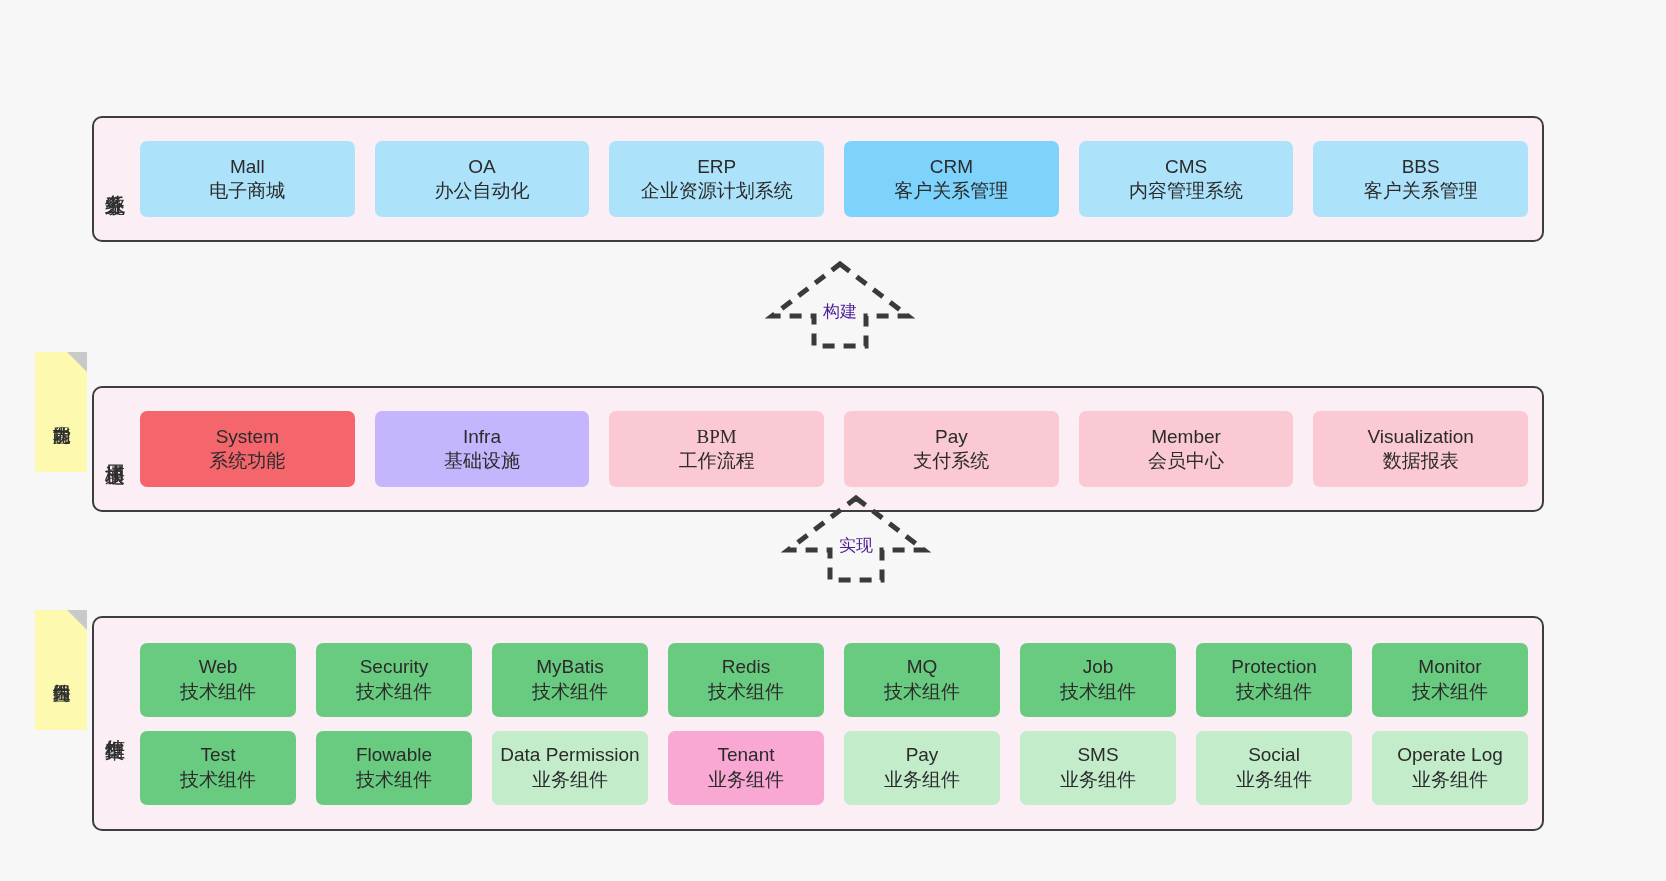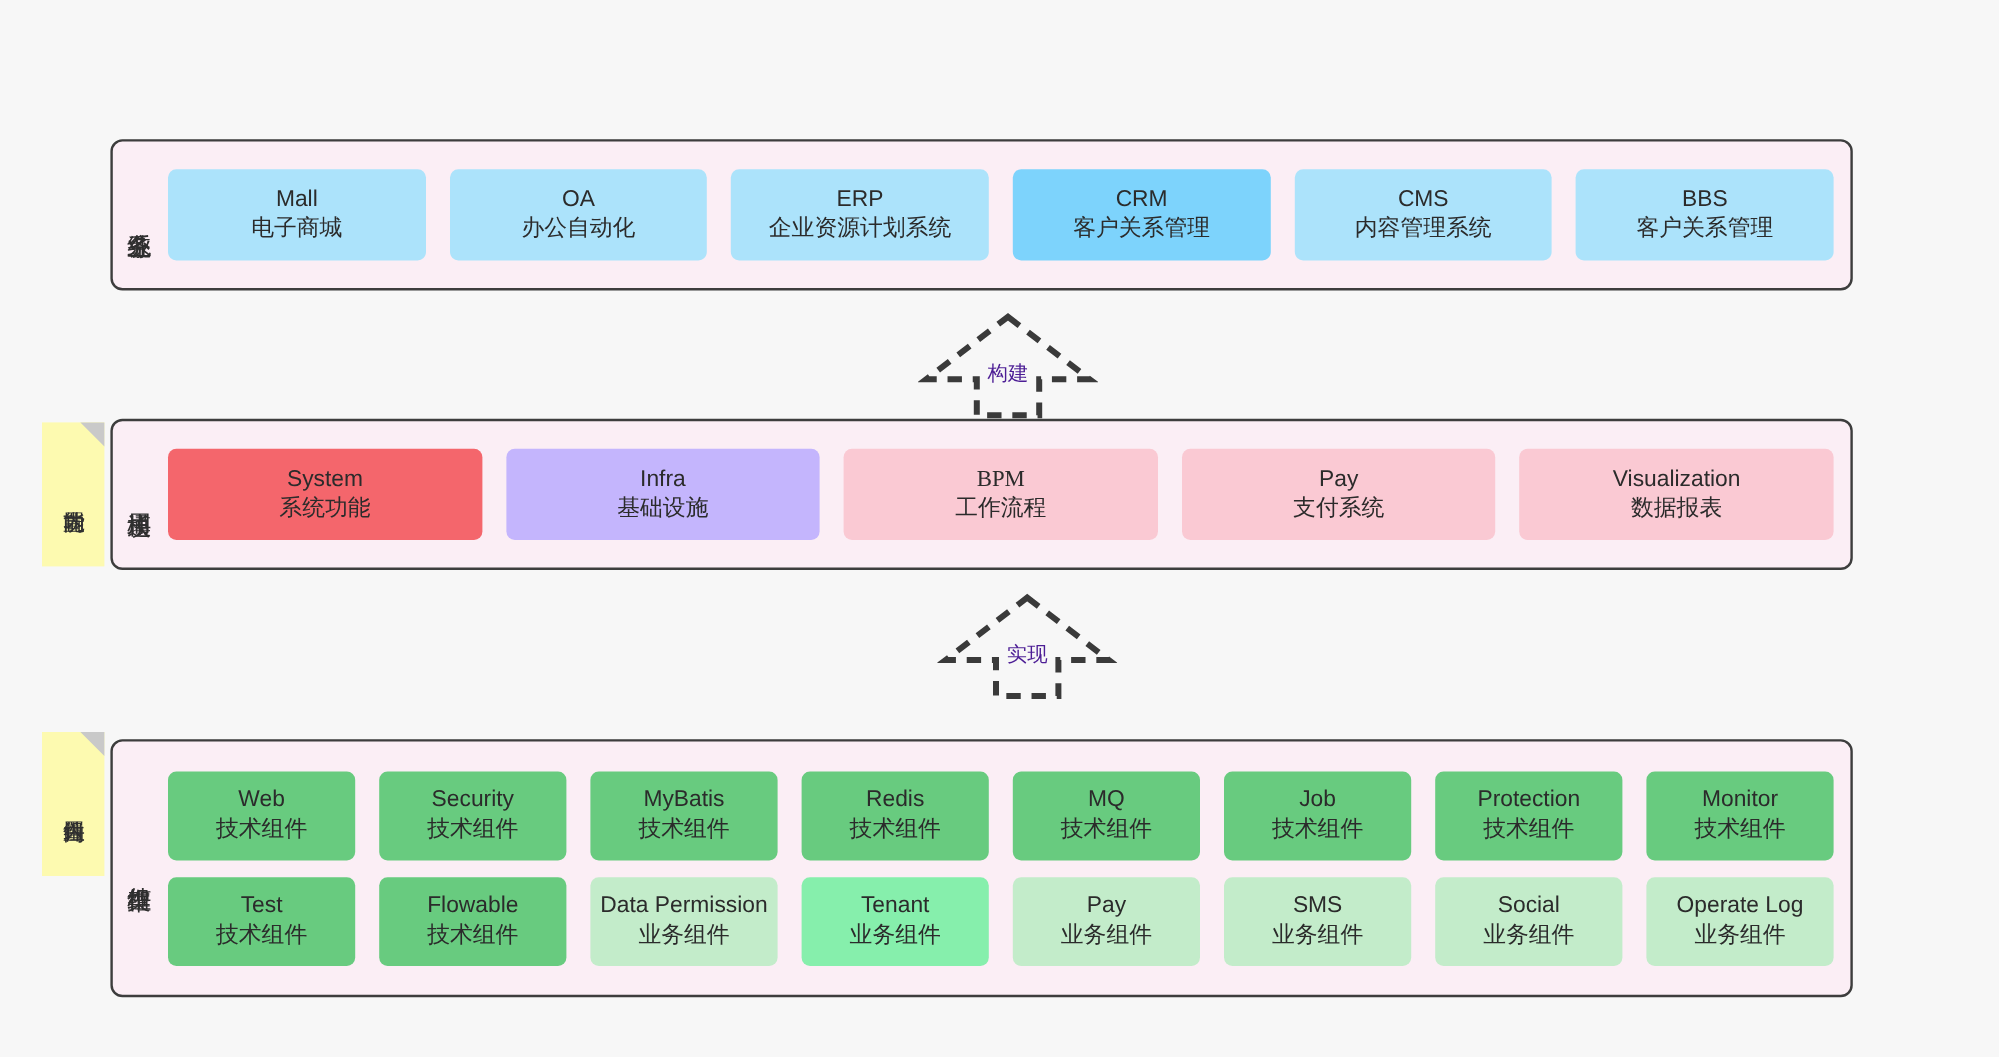--- a/index.html
+++ b/index.html
@@ -184,41 +184,45 @@
     </div>
   </div>
 
   <div class="arrow arrow-build">
     <svg width="150" height="92" viewBox="0 0 150 92" fill="none" xmlns="http://www.w3.org/2000/svg">
       <path d="M75 6 L143 58 L101 58 L101 88 L49 88 L49 58 L7 58 Z" stroke="#3a3a3a" stroke-width="5" stroke-dasharray="12 9" stroke-linejoin="miter" fill="none"></path>
     </svg>
     <span class="alabel">构建</span>
   </div>
 
-  <div class="layer mod-layer" style="background: rgb(251, 238, 245); border-color: rgb(61, 61, 61);">
+  <div class="layer mod-layer" style="background: rgb(251, 238, 245); border-color: rgb(61, 61, 61); margin-top: 37px;">
     <div class="layer-label">通用模块</div>
     <div class="layer-body">
       <div class="row">
         <div class="card c-red" style="background: rgb(244, 102, 108);">
           <span class="t1">System</span>
           <span class="t2">系统功能</span>
         </div>
         <div class="card c-red" style="background: #c4b5fd;">
           <span class="t1">Infra</span>
           <span class="t2">基础设施</span>
         </div>
         <div class="card c-pink" style="background: rgb(250, 201, 211); font-family: Liberation Serif, serif;">
           <span class="t1">BPM</span>
           <span class="t2">工作流程</span>
         </div>
         <div class="card c-pink" style="background: rgb(250, 201, 211);">
           <span class="t1">Pay</span>
           <span class="t2">支付系统</span>
         </div>
         <div class="card c-pink" style="background: rgb(250, 201, 211);">
+          <span class="t1">Member</span>
+          <span class="t2">会员中心</span>
+        </div>
+        <div class="card c-pink" style="background: rgb(250, 201, 211);">
           <span class="t1">Visualization</span>
           <span class="t2">数据报表</span>
         </div>
       </div>
     </div>
   </div>
 
   <div class="arrow arrow-impl">
     <svg width="150" height="92" viewBox="0 0 150 92" fill="none" xmlns="http://www.w3.org/2000/svg">
       <path d="M75 6 L143 58 L101 58 L101 88 L49 88 L49 58 L7 58 Z" stroke="#3a3a3a" stroke-width="5" stroke-dasharray="12 9" stroke-linejoin="miter" fill="none"></path>
@@ -271,21 +275,21 @@
           <span class="t2">技术组件</span>
         </div>
         <div class="card c-green" style="background: rgb(104, 203, 127);">
           <span class="t1">Flowable</span>
           <span class="t2">技术组件</span>
         </div>
         <div class="card c-lightgrn" style="background: rgb(195, 236, 202);">
           <span class="t1">Data Permission</span>
           <span class="t2">业务组件</span>
         </div>
-        <div class="card c-lightgrn" style="background: #86efac;">
+        <div class="card c-lightgrn" style="background: #f9a8d4;">
           <span class="t1">Tenant</span>
           <span class="t2">业务组件</span>
         </div>
         <div class="card c-lightgrn" style="background: rgb(195, 236, 202);">
           <span class="t1">Pay</span>
           <span class="t2">业务组件</span>
         </div>
         <div class="card c-lightgrn" style="background: rgb(195, 236, 202);">
           <span class="t1">SMS</span>
           <span class="t2">业务组件</span>

